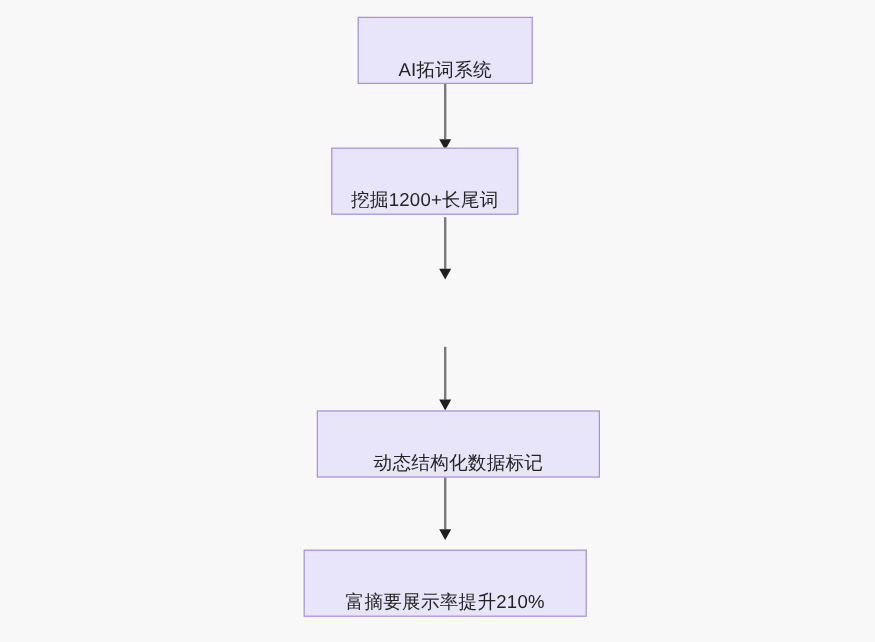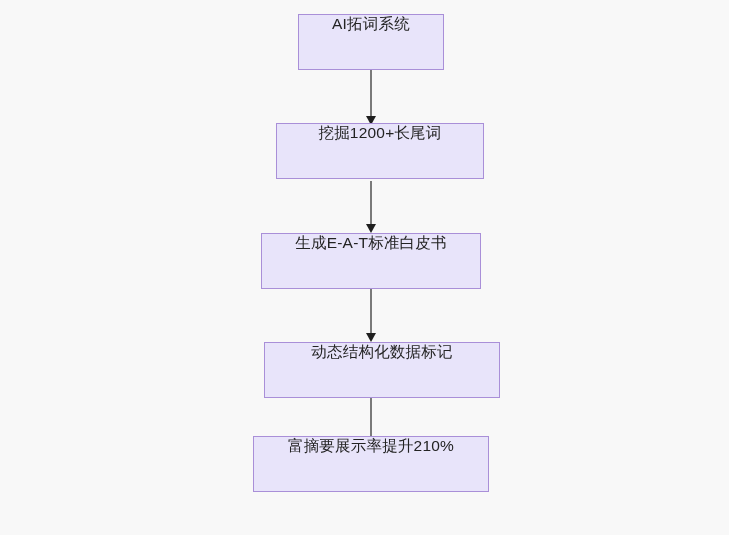--- a/index.html
+++ b/index.html
@@ -19,21 +19,21 @@
     width: 729px;
     height: 535px;
   }
   .node {
     position: absolute;
     box-sizing: border-box;
     background: #e8e4fa;
     border: 1.5px solid #a98fd8;
     border-radius: 0;
     display: flex;
-    align-items: flex-start;
+    align-items: flex-end;
     justify-content: center;
   }
   .node-label {
     font-size: 15.5px;
     line-height: 1.2;
     color: #232323;
     white-space: nowrap;
     letter-spacing: 0.2px;
   }
   .edge {
@@ -45,24 +45,24 @@
     position: absolute;
     width: 0;
     height: 0;
     border-left: 5.5px solid transparent;
     border-right: 5.5px solid transparent;
     border-top: 9px solid #1f1f1f;
   }
 
   
   .node-1 { left: 298px; top: 14px;  width: 146px; height: 56px; }
-  .node-2 { left: 276px; top: 123px; width: 208px; height: 56px; }
+  .node-2 { left: 276px; top: 123px; width: 156px; height: 56px; }
   .node-3 { left: 261px; top: 233px; width: 220px; height: 56px; }
   .node-4 { left: 264px; top: 342px; width: 236px; height: 56px; }
-  .node-5 { left: 253px; top: 436px; width: 236px; height: 56px; }
+  .node-5 { left: 253px; top: 458px; width: 236px; height: 56px; }
 
   
   .edge-1 { left: 370px; top: 70px;  height: 46px; }
   .edge-2 { left: 370px; top: 181px; height: 43px; }
   .edge-3 { left: 370px; top: 289px; height: 44px; }
   .edge-4 { left: 370px; top: 398px; height: 43px; }
 
   .arrow-1 { left: 365.5px; top: 116px; }
   .arrow-2 { left: 365.5px; top: 224px; }
   .arrow-3 { left: 365.5px; top: 333px; }
@@ -80,23 +80,20 @@
   <div class="edge edge-1"></div>
   <div class="arrowhead arrow-1"></div>
 
   <div class="node node-2">
     <span class="node-label">挖掘1200+长尾词</span>
   </div>
 
   <div class="edge edge-2"></div>
   <div class="arrowhead arrow-2"></div>
 
-  <div class="node node-3">
-    <span class="node-label">生成E-A-T标准白皮书</span>
-  </div>
 
   <div class="edge edge-3"></div>
   <div class="arrowhead arrow-3"></div>
 
   <div class="node node-4">
     <span class="node-label">动态结构化数据标记</span>
   </div>
 
   <div class="edge edge-4"></div>
   <div class="arrowhead arrow-4"></div>

